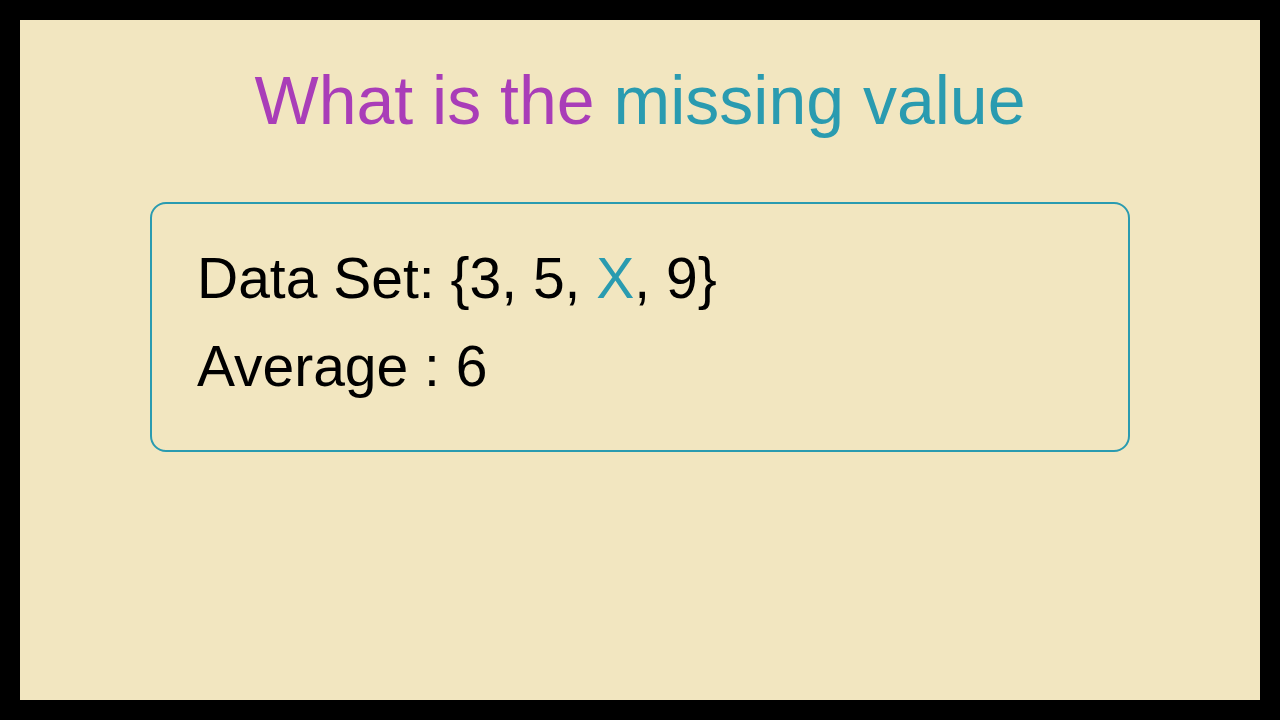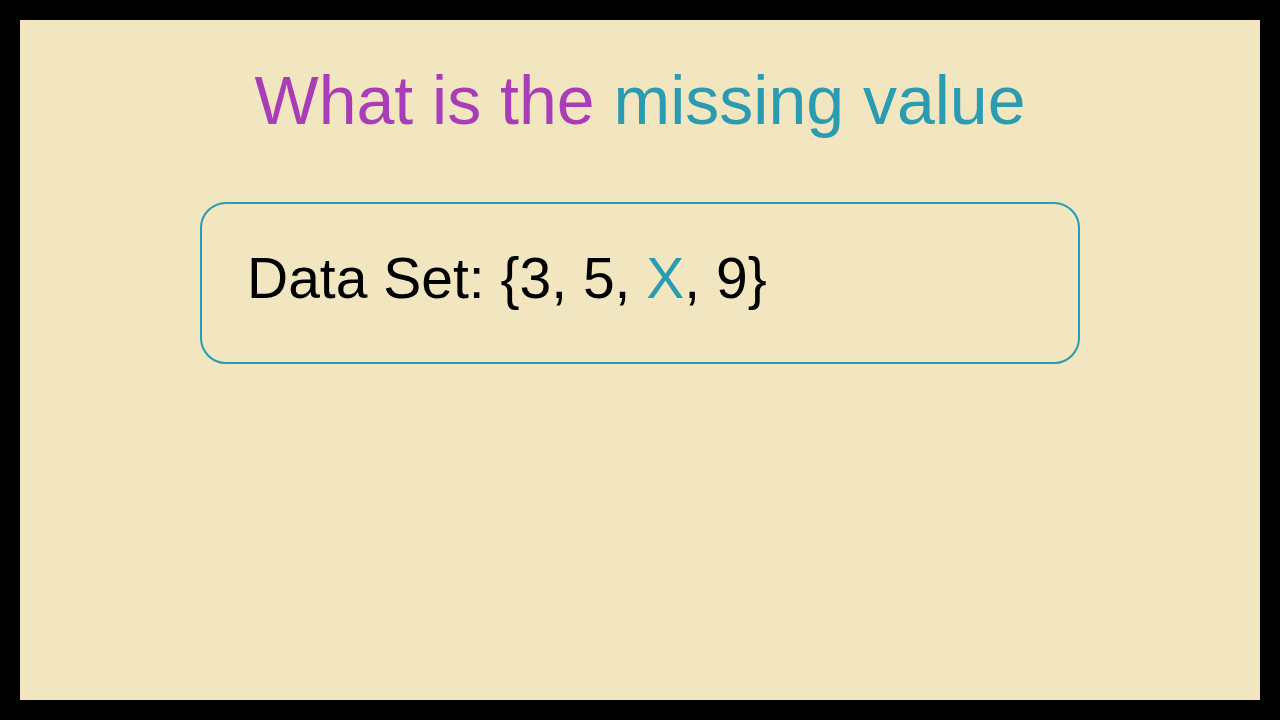--- a/index.html
+++ b/index.html
@@ -25,23 +25,23 @@
       text-align: center;
       font-size: 68px;
       line-height: 1.2;
       margin-top: 10px;
       margin-bottom: 60px;
     }
     .title .purple { color: #a93db8; }
     .title .teal { color: #2a9bb0; }
     .data-box {
       border: 2px solid #2a9bb0;
-      border-radius: 26px;
+      border-radius: 16px;
       padding: 30px 45px 40px 45px;
-      width: 880px;
+      width: 980px;
     }
     .data-line {
       font-size: 57px;
       color: #000;
       line-height: 1.55;
       white-space: nowrap;
     }
     .teal-x { color: #2a9bb0; }
   </style>
 </head>
@@ -51,14 +51,17 @@
   <div class="title">
     <div>
       <span class="purple">What is the </span><span class="teal">missing value</span>
     </div>
   </div>
 
   <div class="data-box">
     <div class="data-line">
       <span>Data Set: </span><span>{</span><span>3</span><span>,  </span><span>5</span><span>,  </span><span class="teal-x">X</span><span>,  </span><span>9</span><span>}</span>
     </div>
+    <div class="data-line">
+      <span>Average : </span><span>6</span>
+    </div>
   </div>
 </div>
 
 </body></html>

